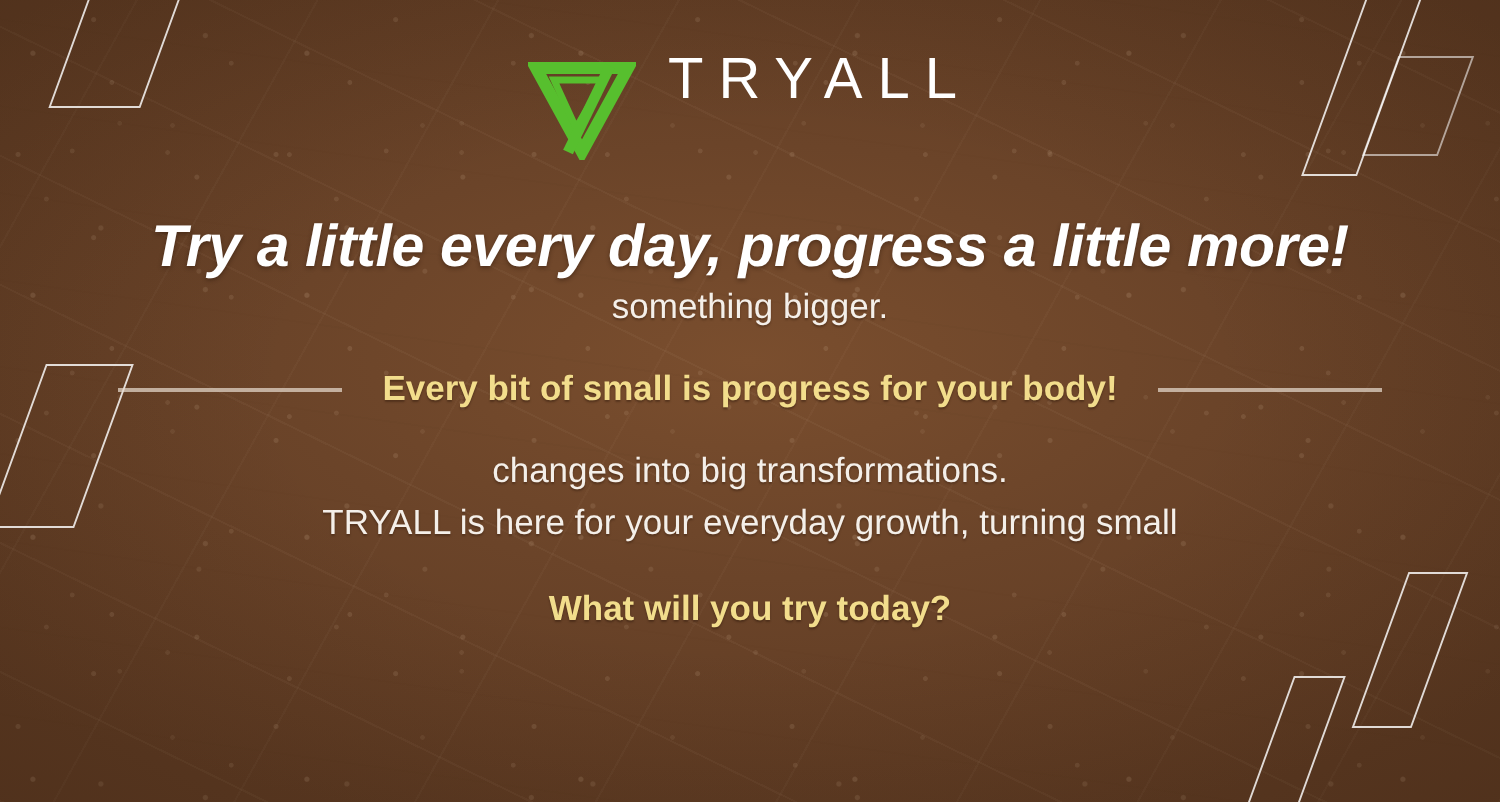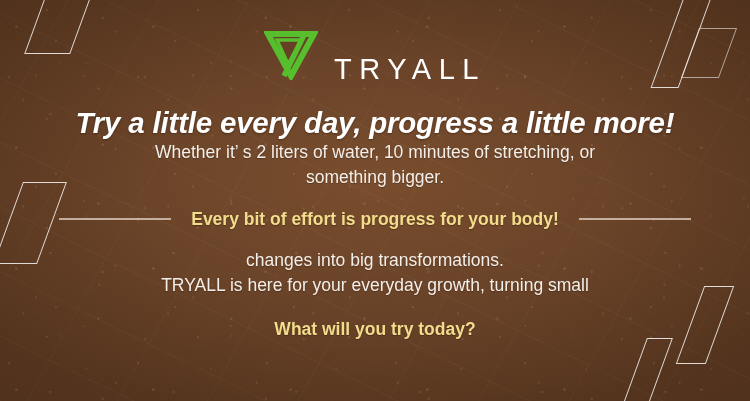--- a/index.html
+++ b/index.html
@@ -94,21 +94,21 @@
     height: 100%;
     display: flex;
     flex-direction: column;
     align-items: center;
     box-sizing: border-box;
     padding-top: 26px;
   }
 
   .logo-row {
     display: flex;
-    align-items: flex-end;
+    align-items: flex-start;
     gap: 16px;
     margin-bottom: 22px;
   }
   .logo-mark { display: block; }
   .logo-word {
     color: #ffffff;
     font-size: 29px;
     font-weight: 400;
     letter-spacing: 7.5px;
     line-height: 1;
@@ -194,27 +194,26 @@
           <path d="M13 14 H38 L24 38 Z" fill="none" stroke="#57bf2e" stroke-width="3.4" stroke-linejoin="miter"></path>
           <path d="M41 7 L20 50" fill="none" stroke="#57bf2e" stroke-width="5.4" stroke-linecap="butt"></path>
         </svg>
       </span>
       <span class="logo-word">TRYALL</span>
     </div>
 
     <div class="headline">Try a little every day, progress a little more!</div>
 
     <div class="body-block">
-      <span class="ln">Whether it’ s 2 liters of water, 10 minutes of stretching, or</span>
       <span class="ln">something bigger.</span>
     </div>
 
     <div class="divider-row">
       <span class="rule"></span>
-      <span class="accent-line">Every bit of effort is progress for your body!</span>
+      <span class="accent-line">Every bit of small is progress for your body!</span>
       <span class="rule"></span>
     </div>
 
     <div class="body-block">
       <span class="ln">changes into big transformations.</span>
       <span class="ln">TRYALL is here for your everyday growth, turning small</span>
     </div>
 
     <div class="closing">What will you try today?</div>
 

